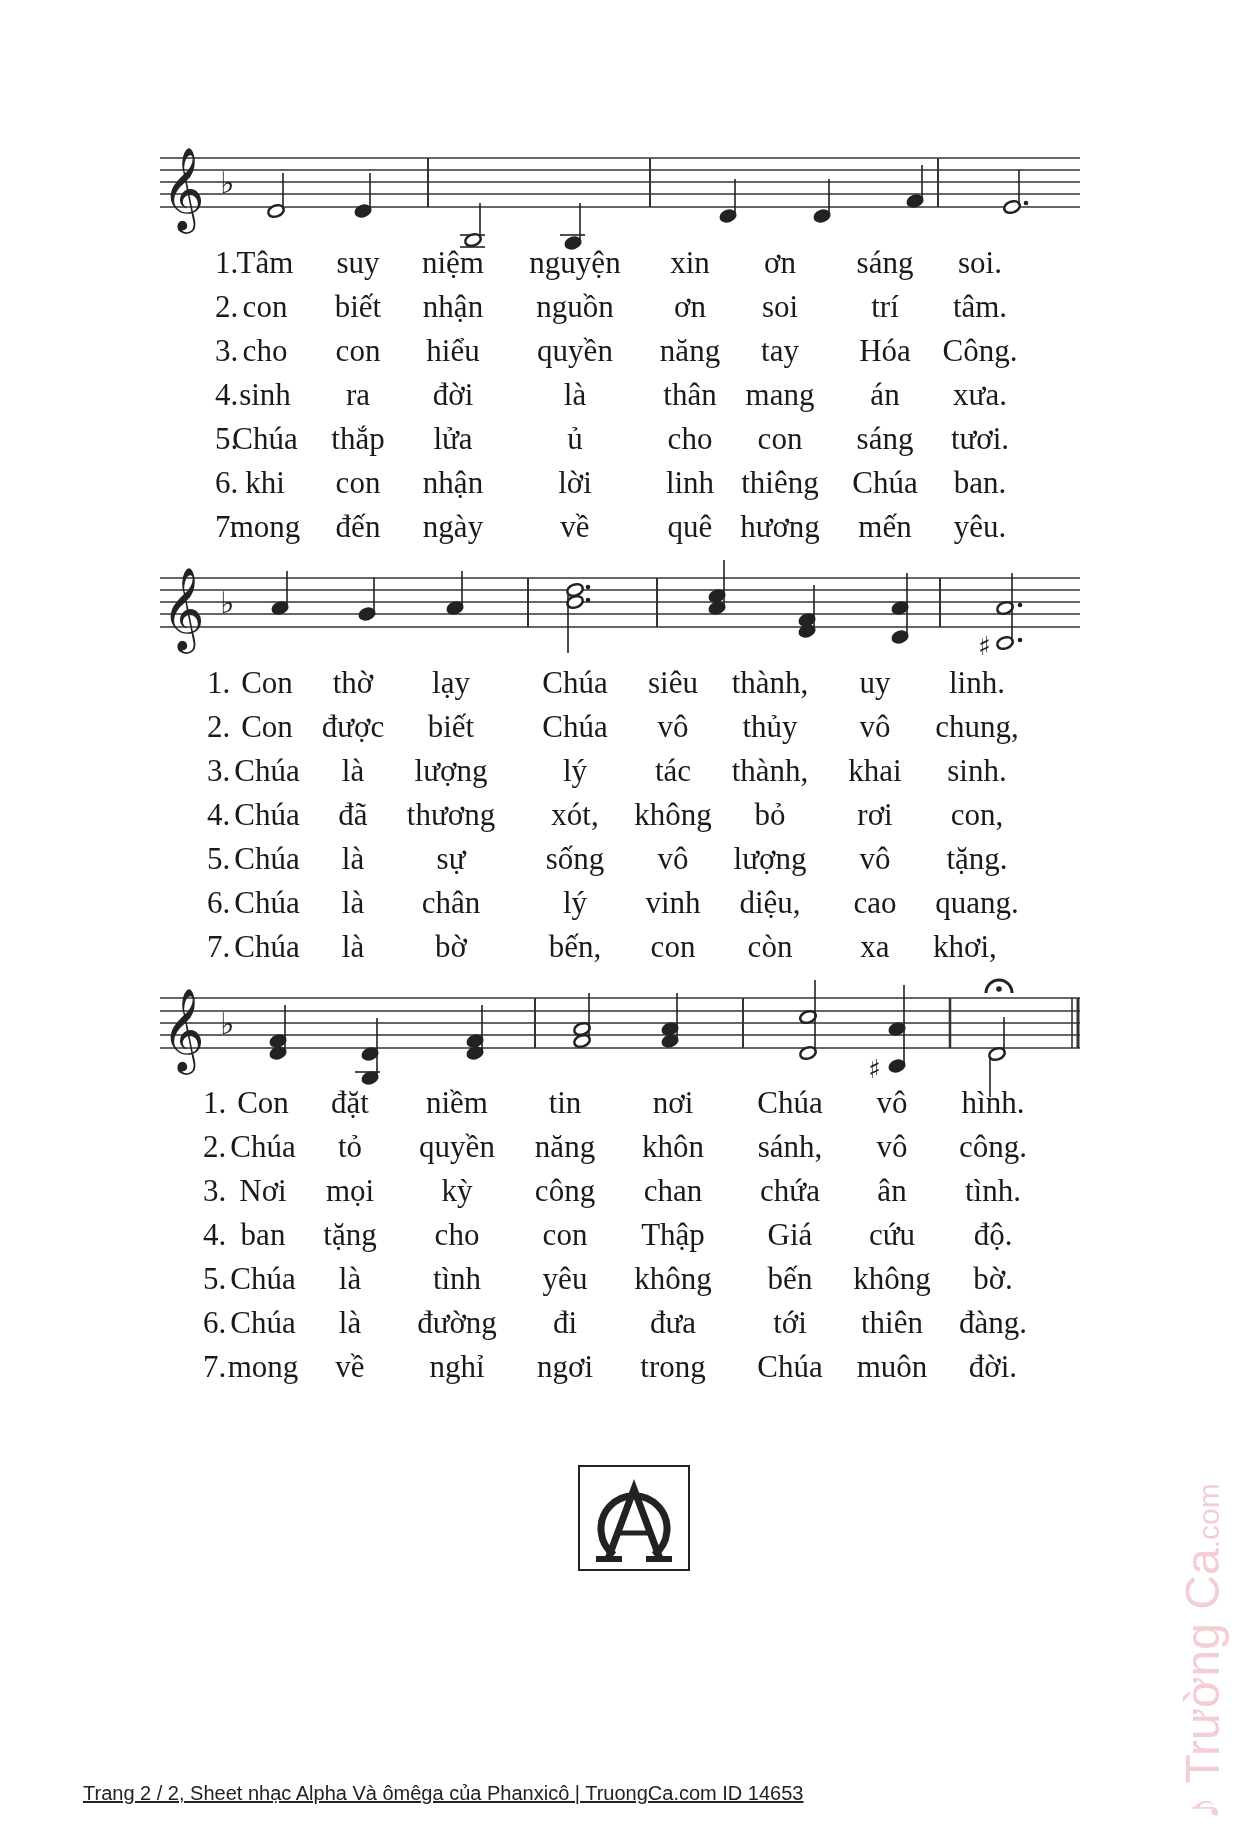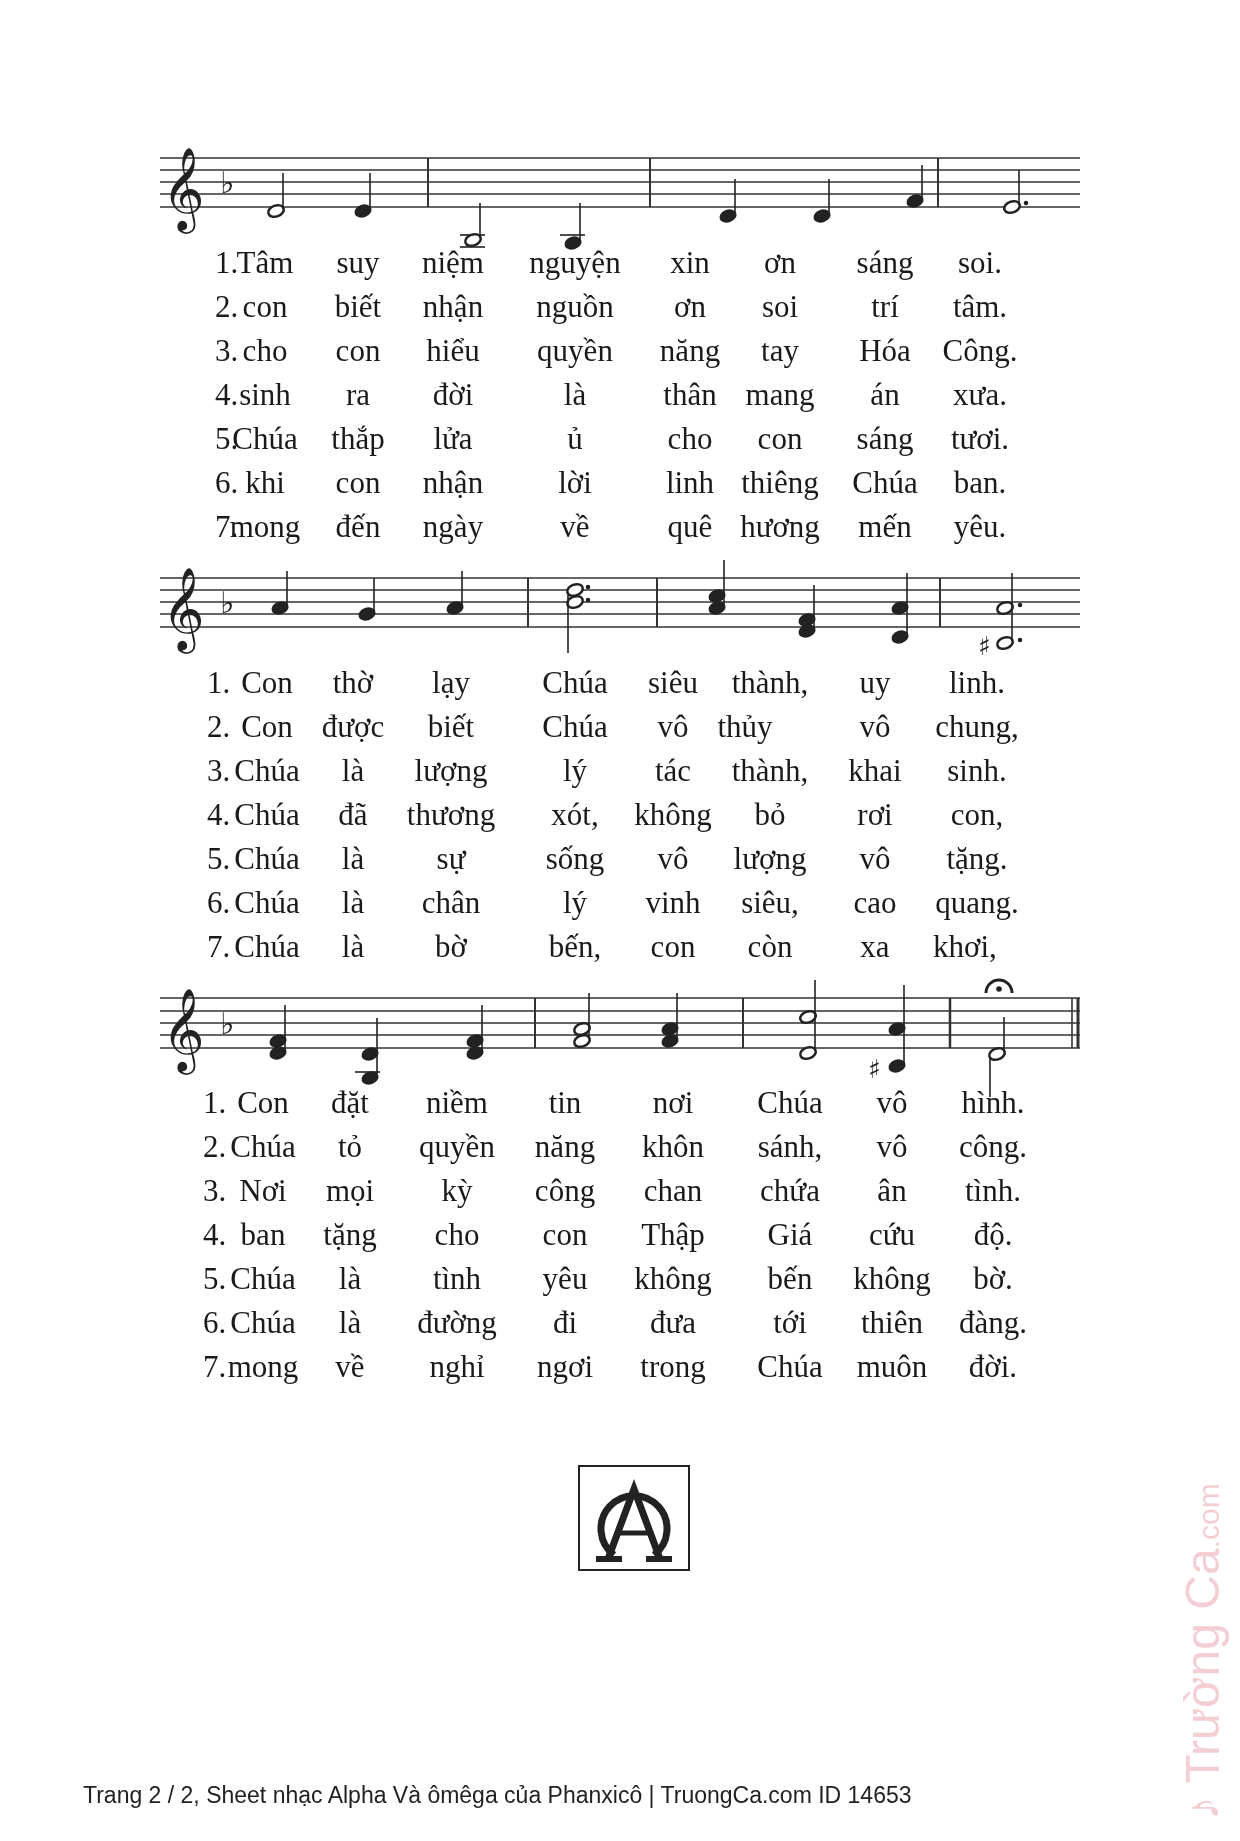--- a/index.html
+++ b/index.html
@@ -5,21 +5,21 @@
   html, body { margin:0; padding:0; }
   body { width:1240px; height:1841px; background:#ffffff; position:relative; overflow:hidden; font-family:"Liberation Serif", serif; color:#1a1a1a; }
   .staff { position:absolute; left:160px; width:920px; height:110px; }
   .staff svg { position:absolute; left:0; top:0; overflow:visible; }
   .lyrics { position:absolute; left:195px; width:880px; }
   .lyric-line { position:relative; height:44px; font-size:31px; line-height:44px; white-space:nowrap; }
   .lyric-line span { position:absolute; top:0; transform:translateX(-50%); }
   .lyric-line span.num { transform:none; }
   .logo { position:absolute; left:578px; top:1465px; width:112px; height:106px; border:2px solid #222; box-sizing:border-box; }
   .watermark { position:absolute; left:1175px; top:1820px; transform-origin:0 0; transform:rotate(-90deg); font-family:"Liberation Sans", sans-serif; font-size:48px; color:#f3cfd3; white-space:nowrap; }
-  .footer { position:absolute; left:83px; top:1782px; font-family:"Liberation Sans", sans-serif; font-size:23px; color:#222; white-space:nowrap; }
+  .footer { position:absolute; left:83px; top:1782px; font-family:"Liberation Sans", sans-serif; font-size:20px; color:#222; white-space:nowrap;text-decoration:underline; }
 </style>
 </head>
 <body>
 
 <div class="staff" style="top:135px;">
   <svg width="920" height="110">
     <g stroke="#333" stroke-width="1.6">
       <line x1="0" y1="23" x2="920" y2="23"></line>
         <line x1="0" y1="35" x2="920" y2="35"></line>
       <line x1="0" y1="47" x2="920" y2="47"></line>
@@ -202,21 +202,21 @@
       <span style="left:680px">uy</span>
       <span style="left:782px">linh.</span>
     </div>
   <div class="lyric-line">
       <span class="num" style="left:12px">2.</span>
       <span style="left:72px">Con</span>
       <span style="left:158px">được</span>
       <span style="left:256px">biết</span>
       <span style="left:380px">Chúa</span>
       <span style="left:478px">vô</span>
-      <span style="left:550px">thủy</span>
+      <span style="left:575px">thủy</span>
       <span style="left:680px">vô</span>
       <span style="left:782px">chung,</span>
     </div>
   <div class="lyric-line">
       <span class="num" style="left:12px">3.</span>
       <span style="left:72px">Chúa</span>
       <span style="left:158px">là</span>
       <span style="left:256px">lượng</span>
       <span style="left:380px">lý</span>
       <span style="left:478px">tác</span>
@@ -246,21 +246,21 @@
       <span style="left:680px">vô</span>
       <span style="left:782px">tặng.</span>
     </div>
   <div class="lyric-line">
       <span class="num" style="left:12px">6.</span>
       <span style="left:72px">Chúa</span>
       <span style="left:158px">là</span>
       <span style="left:256px">chân</span>
       <span style="left:380px">lý</span>
       <span style="left:478px">vinh</span>
-      <span style="left:575px">siêu,</span>
+      <span style="left:575px">diệu,</span>
       <span style="left:680px">cao</span>
       <span style="left:782px">quang.</span>
     </div>
   <div class="lyric-line">
       <span class="num" style="left:12px">7.</span>
       <span style="left:72px">Chúa</span>
       <span style="left:158px">là</span>
       <span style="left:256px">bờ</span>
       <span style="left:380px">bến,</span>
       <span style="left:478px">con</span>

